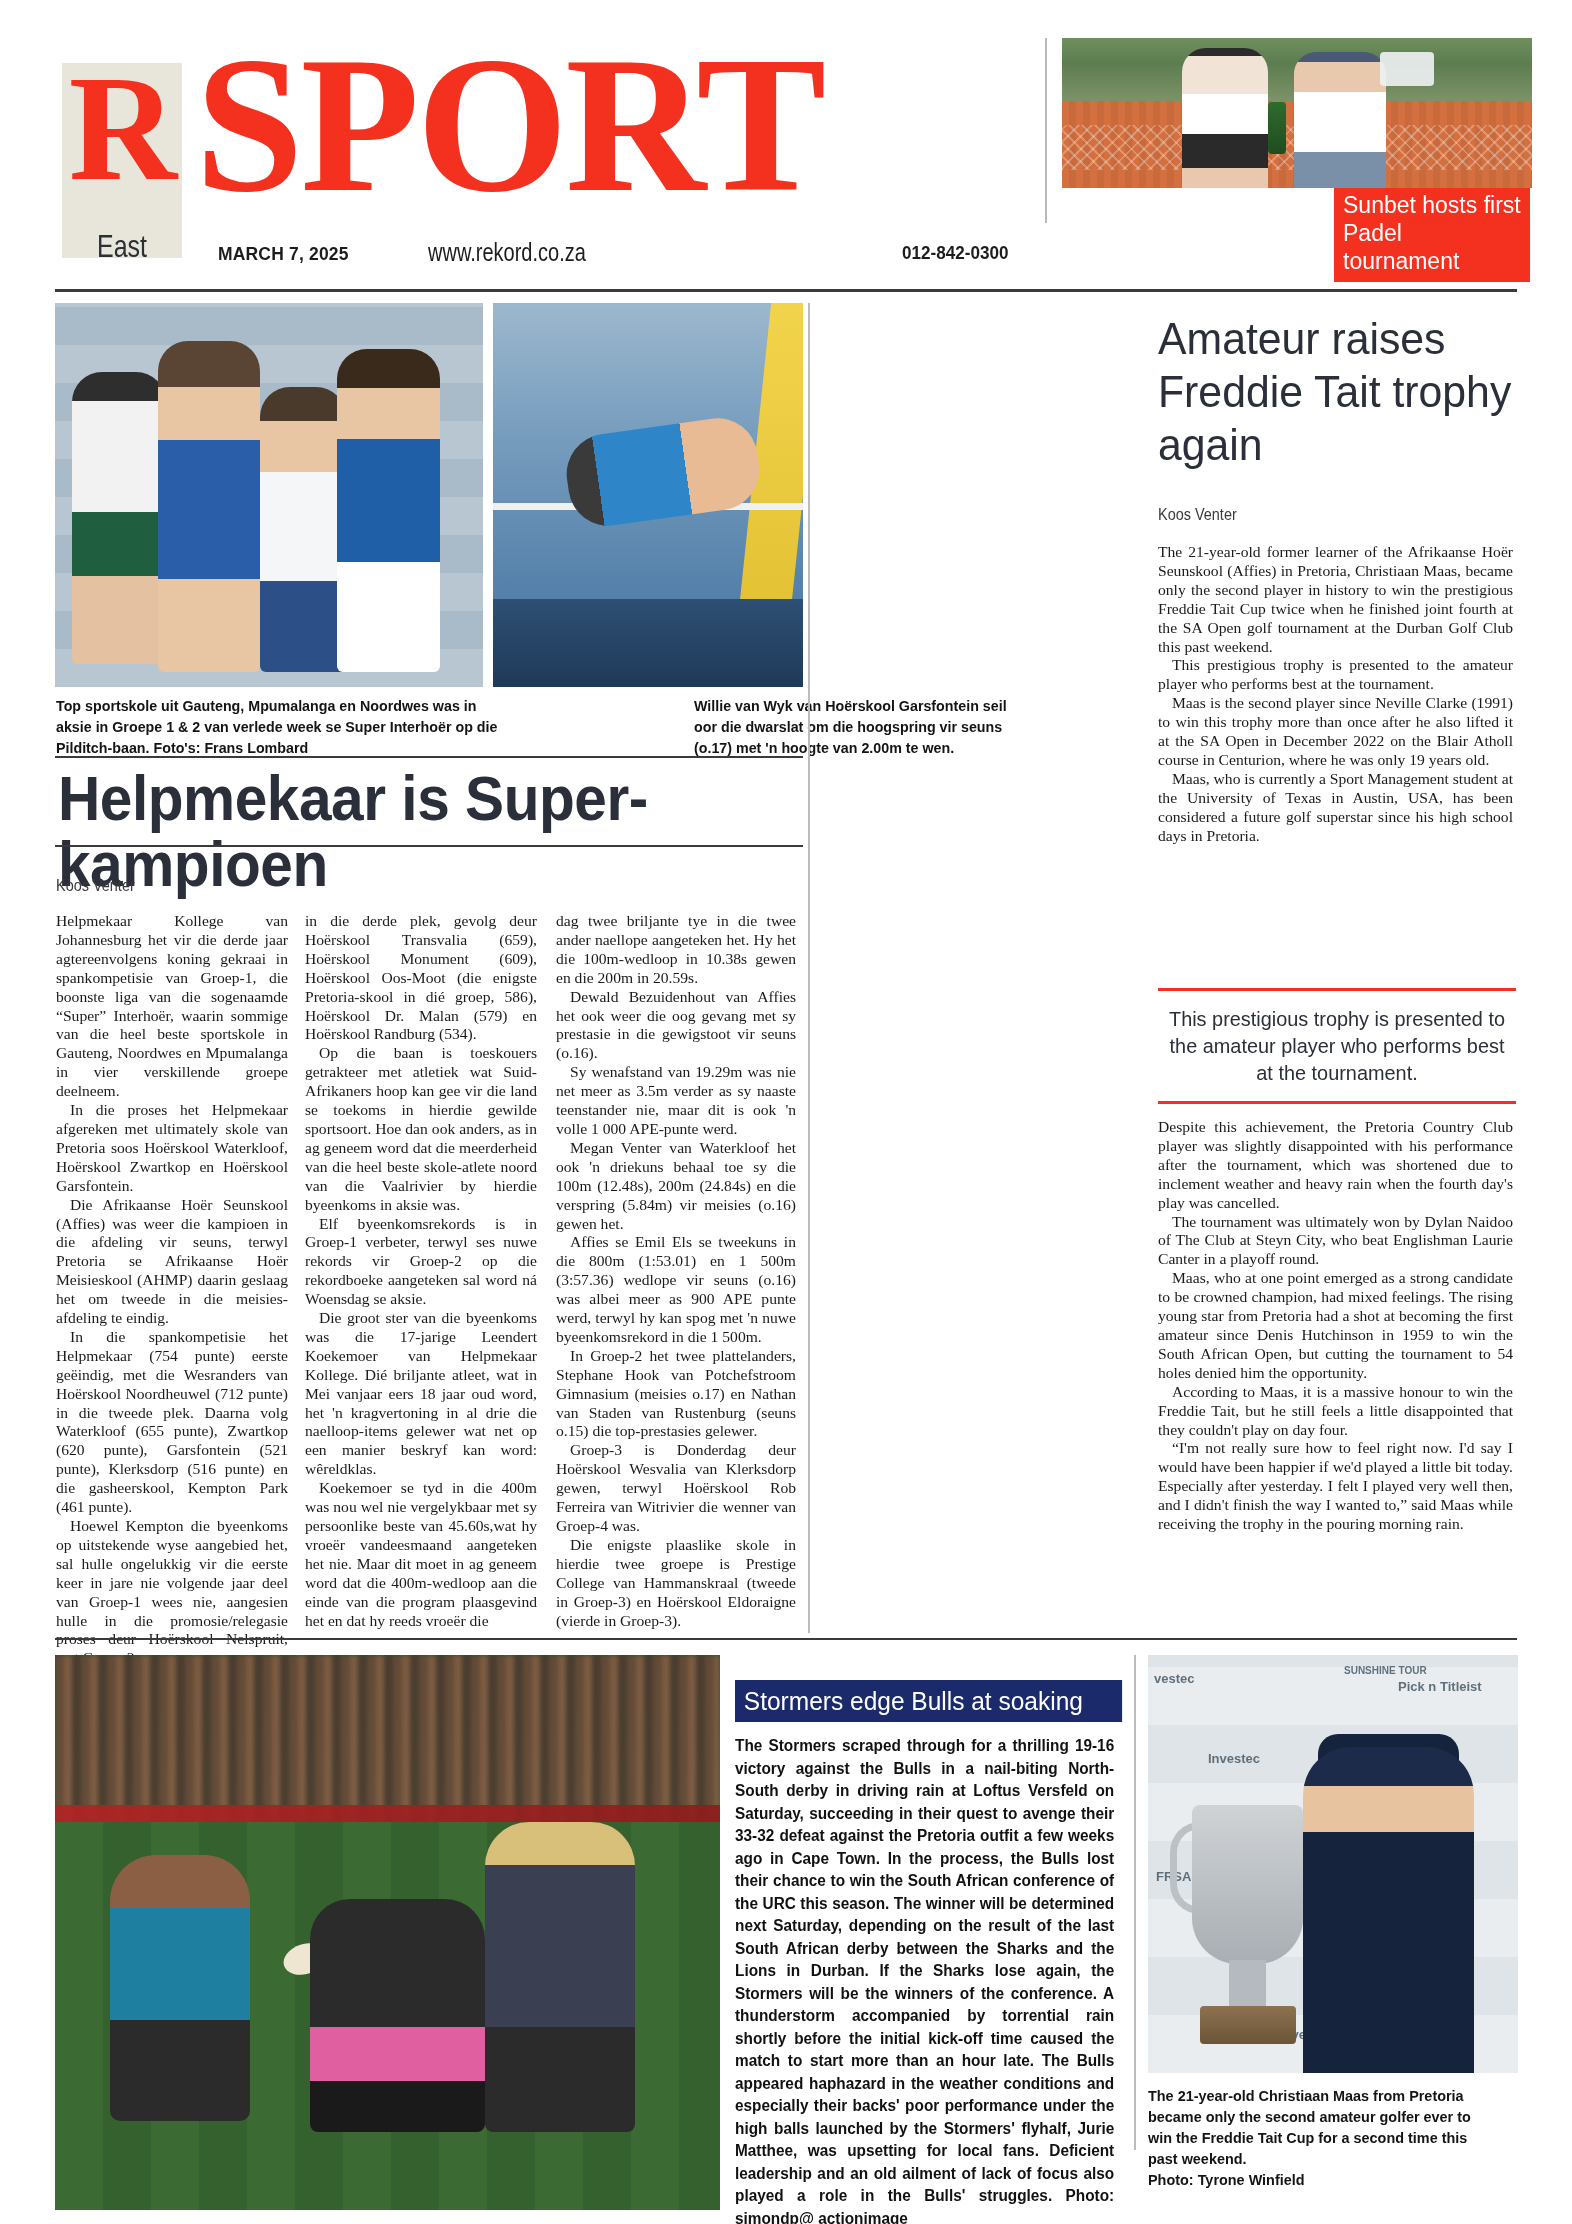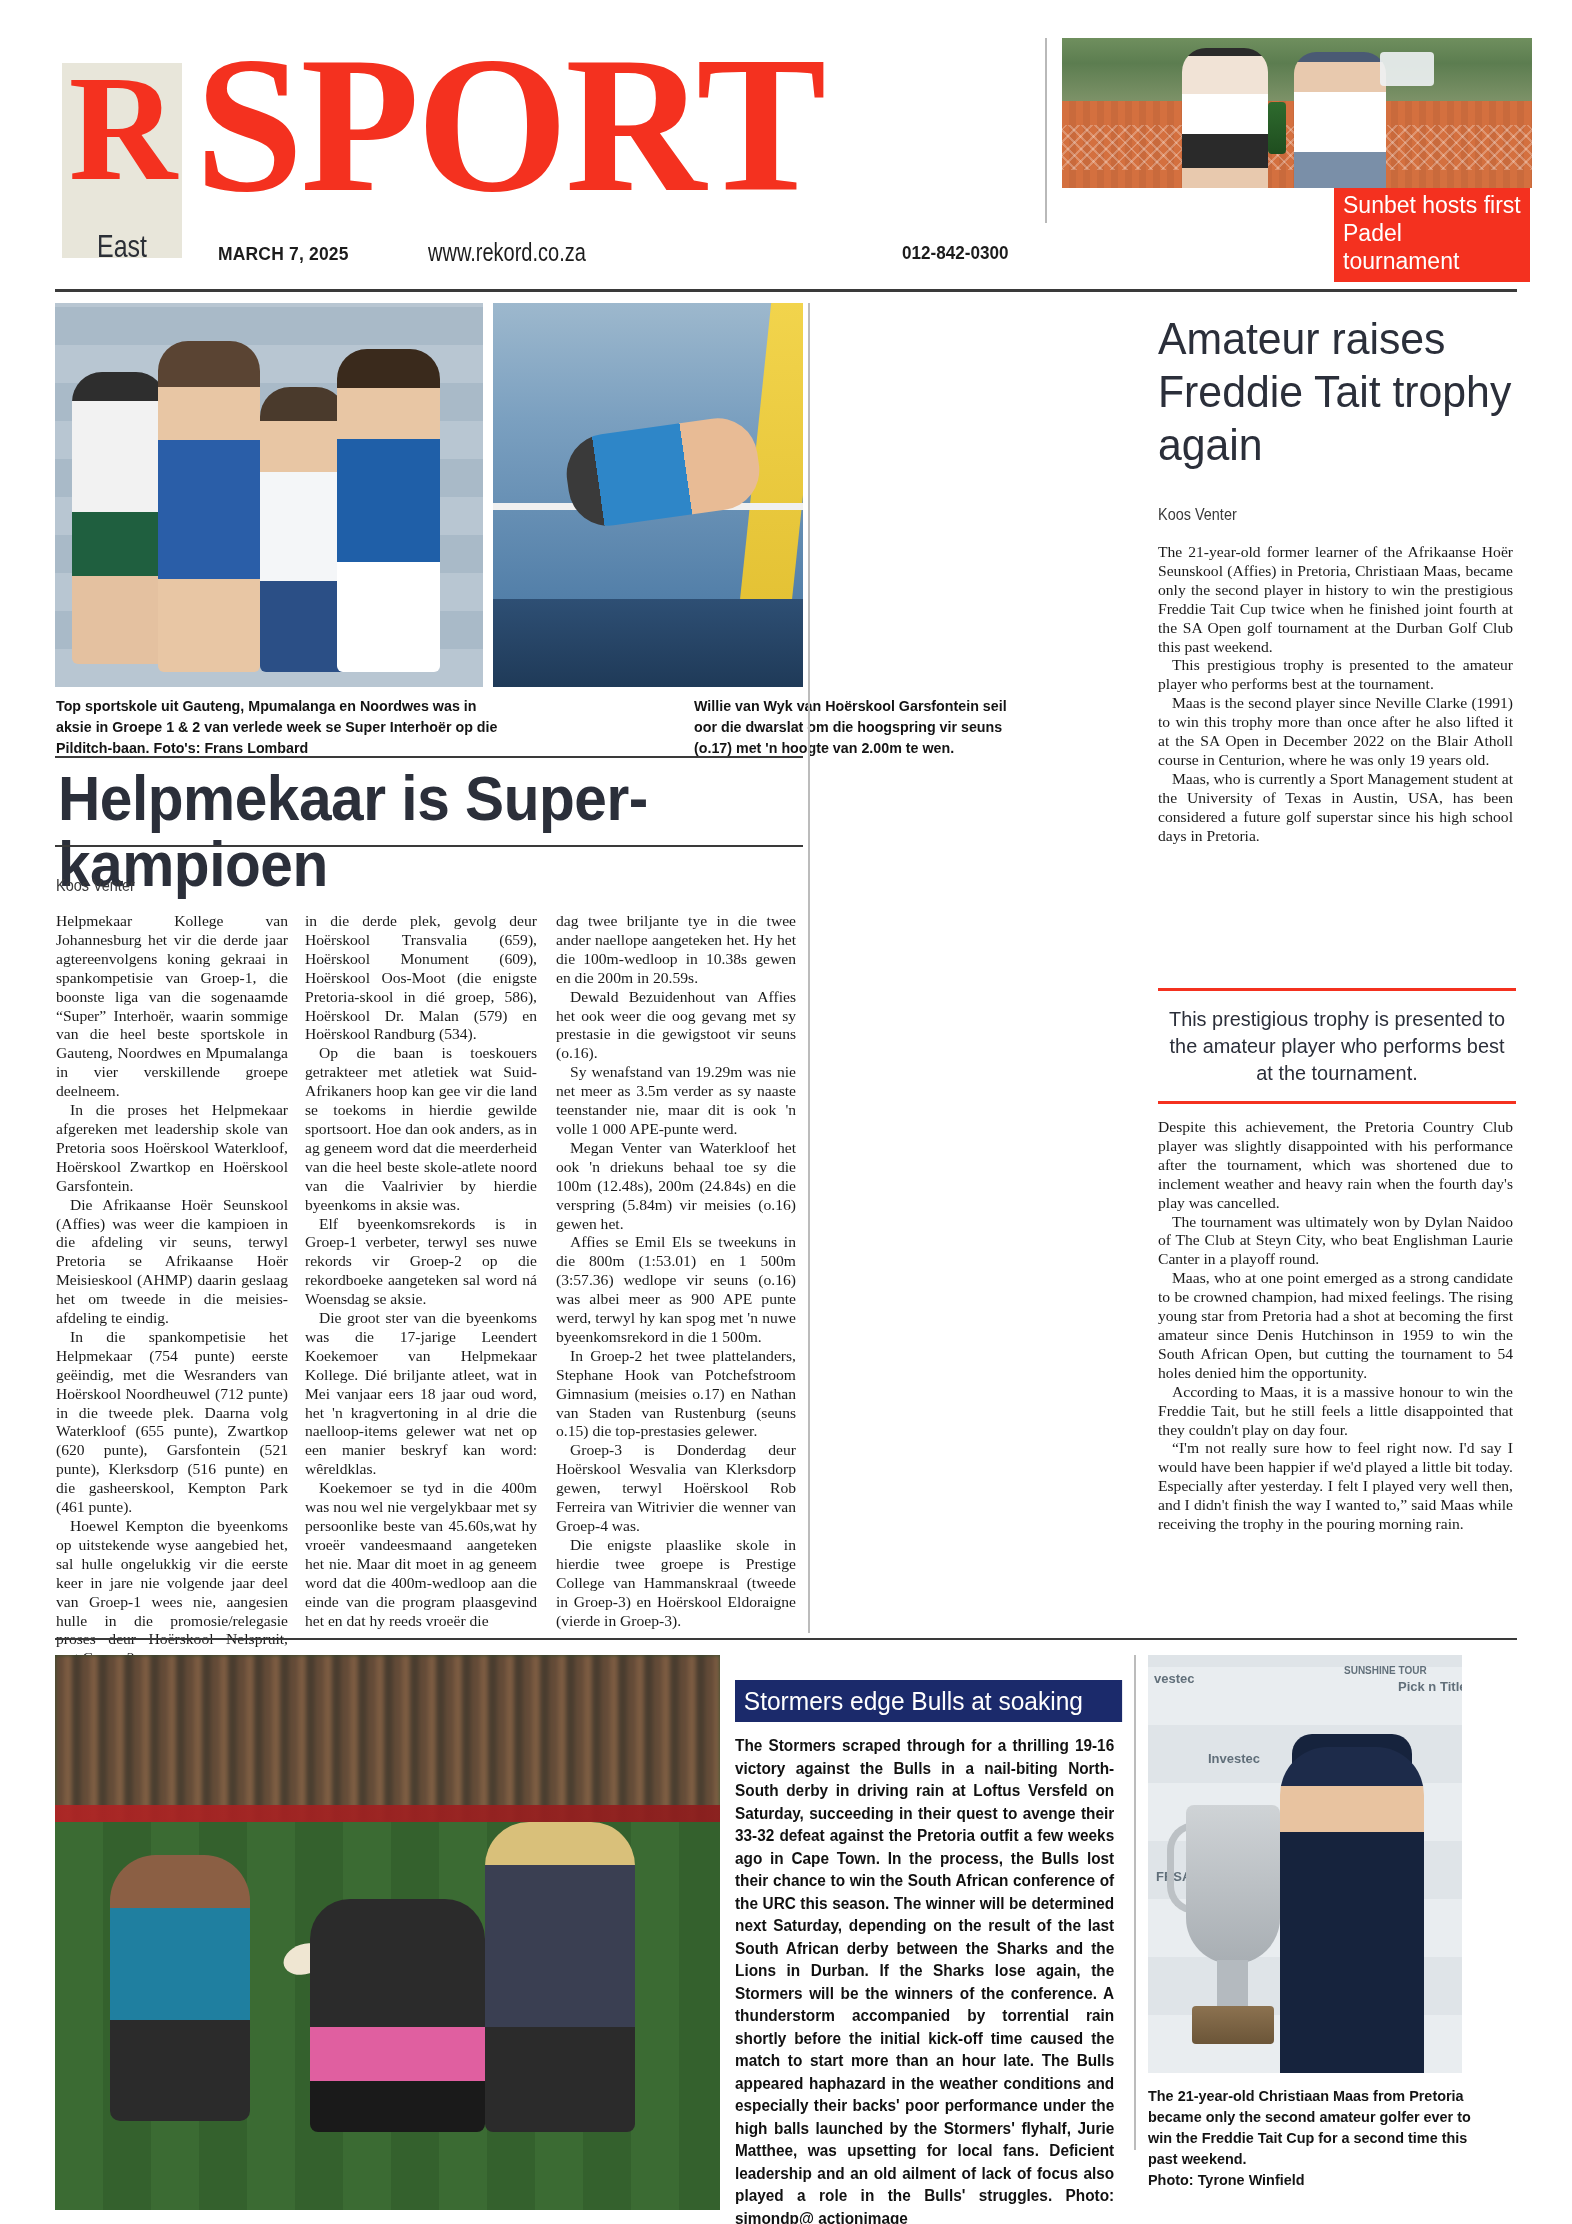--- a/index.html
+++ b/index.html
@@ -194,21 +194,21 @@
     background: #1b2a6b; color: #fff; font-size: 25px; line-height: 42px;
     padding-left: 9px; transform: scaleX(0.98); transform-origin: left top;
   }
   .stormers-body {
     position: absolute; left: 735px; top: 1735px; width: 395px;
     font-size: 16px; line-height: 22.5px; font-weight: 700; color: #111;
     text-align: justify; transform: scaleX(0.96); transform-origin: left top;
   }
 
   .golf-photo-b {
-    position: absolute; left: 1148px; top: 1655px; width: 314px; height: 418px; overflow: hidden;
+    position: absolute; left: 1148px; top: 1655px; width: 370px; height: 418px; overflow: hidden;
     background: linear-gradient(180deg,#dfe3e6 0%, #cfd6da 40%, #b8c1c7 100%);
   }
   .golf-photo-b .backdrop { position:absolute; left:0; top:0; width:100%; height:100%;
     background: repeating-linear-gradient(0deg,#e9edf0 0 58px,#dfe4e8 58px 116px); }
   .golf-photo-b .sponsor { position:absolute; color:#4a5a66; font-size:13px; font-weight:700; opacity:.85; }
   .golf-photo-b .player { position:absolute; left:42%; top:22%; width:46%; height:78%;
     background: linear-gradient(180deg,#1d2b4a 0 12%, #e8c3a0 12% 26%, #16233d 26% 100%);
     border-radius: 48px 48px 0 0; }
   .golf-photo-b .cap { position:absolute; left:46%; top:19%; width:38%; height:9%;
     background:#16233d; border-radius: 20px 20px 3px 3px; }
@@ -282,21 +282,21 @@
   <div class="caption" id="cap-right">Willie van Wyk van Hoërskool Garsfontein seil oor die dwarslat om die hoogspring vir seuns (o.17) met 'n hoogte van 2.00m te wen.</div>
 
   <div class="hl-rule-top"></div>
   <div class="main-headline">Helpmekaar is Super-kampioen</div>
   <div class="hl-rule-bot"></div>
 
   <div class="byline" id="byline-main">Koos Venter</div>
 
   <div class="bodycol" id="col1">
       <p class="first">Helpmekaar Kollege van Johannesburg het vir die derde jaar agtereenvolgens koning gekraai in spankompetisie van Groep-1, die boonste liga van die sogenaamde “Super” Interhoër, waarin sommige van die heel beste sportskole in Gauteng, Noordwes en Mpumalanga in vier verskillende groepe deelneem.</p>
-      <p>In die proses het Helpmekaar afgereken met leadership skole van Pretoria soos Hoërskool Waterkloof, Hoërskool Zwartkop en Hoërskool Garsfontein.</p>
+      <p>In die proses het Helpmekaar afgereken met ultimately skole van Pretoria soos Hoërskool Waterkloof, Hoërskool Zwartkop en Hoërskool Garsfontein.</p>
       <p>Die Afrikaanse Hoër Seunskool (Affies) was weer die kampioen in die afdeling vir seuns, terwyl Pretoria se Afrikaanse Hoër Meisieskool (AHMP) daarin geslaag het om tweede in die meisies-afdeling te eindig.</p>
       <p>In die spankompetisie het Helpmekaar (754 punte) eerste geëindig, met die Wesranders van Hoërskool Noordheuwel (712 punte) in die tweede plek. Daarna volg Waterkloof (655 punte), Zwartkop (620 punte), Garsfontein (521 punte), Klerksdorp (516 punte) en die gasheerskool, Kempton Park (461 punte).</p>
       <p>Hoewel Kempton die byeenkoms op uitstekende wyse aangebied het, sal hulle ongelukkig vir die eerste keer in jare nie volgende jaar deel van Groep-1 wees nie, aangesien hulle in die promosie/relegasie proses deur Hoërskool Nelspruit, wat Groep-2 se wenner was, vervang sal word.</p>
       <p>Nelspruit (733) het nog 'n plattelandse skool, Potchefstroom Gimnasium (709) uitgestof om Groep-2 te wen. Ná Potch Gimmies was Hoërskool Rustenburg (694)</p>
     </div>
   <div class="bodycol" id="col2">
       <p class="first">in die derde plek, gevolg deur Hoërskool Transvalia (659), Hoërskool Monument (609), Hoërskool Oos-Moot (die enigste Pretoria-skool in dié groep, 586), Hoërskool Dr. Malan (579) en Hoërskool Randburg (534).</p>
       <p>Op die baan is toeskouers getrakteer met atletiek wat Suid-Afrikaners hoop kan gee vir die land se toekoms in hierdie gewilde sportsoort. Hoe dan ook anders, as in ag geneem word dat die meerderheid van die heel beste skole-atlete noord van die Vaalrivier by hierdie byeenkoms in aksie was.</p>
       <p>Elf byeenkomsrekords is in Groep-1 verbeter, terwyl ses nuwe rekords vir Groep-2 op die rekordboeke aangeteken sal word ná Woensdag se aksie.</p>
       <p>Die groot ster van die byeenkoms was die 17-jarige Leendert Koekemoer van Helpmekaar Kollege. Dié briljante atleet, wat in Mei vanjaar eers 18 jaar oud word, het 'n kragvertoning in al drie die naelloop-items gelewer wat net op een manier beskryf kan word: wêreldklas.</p>

